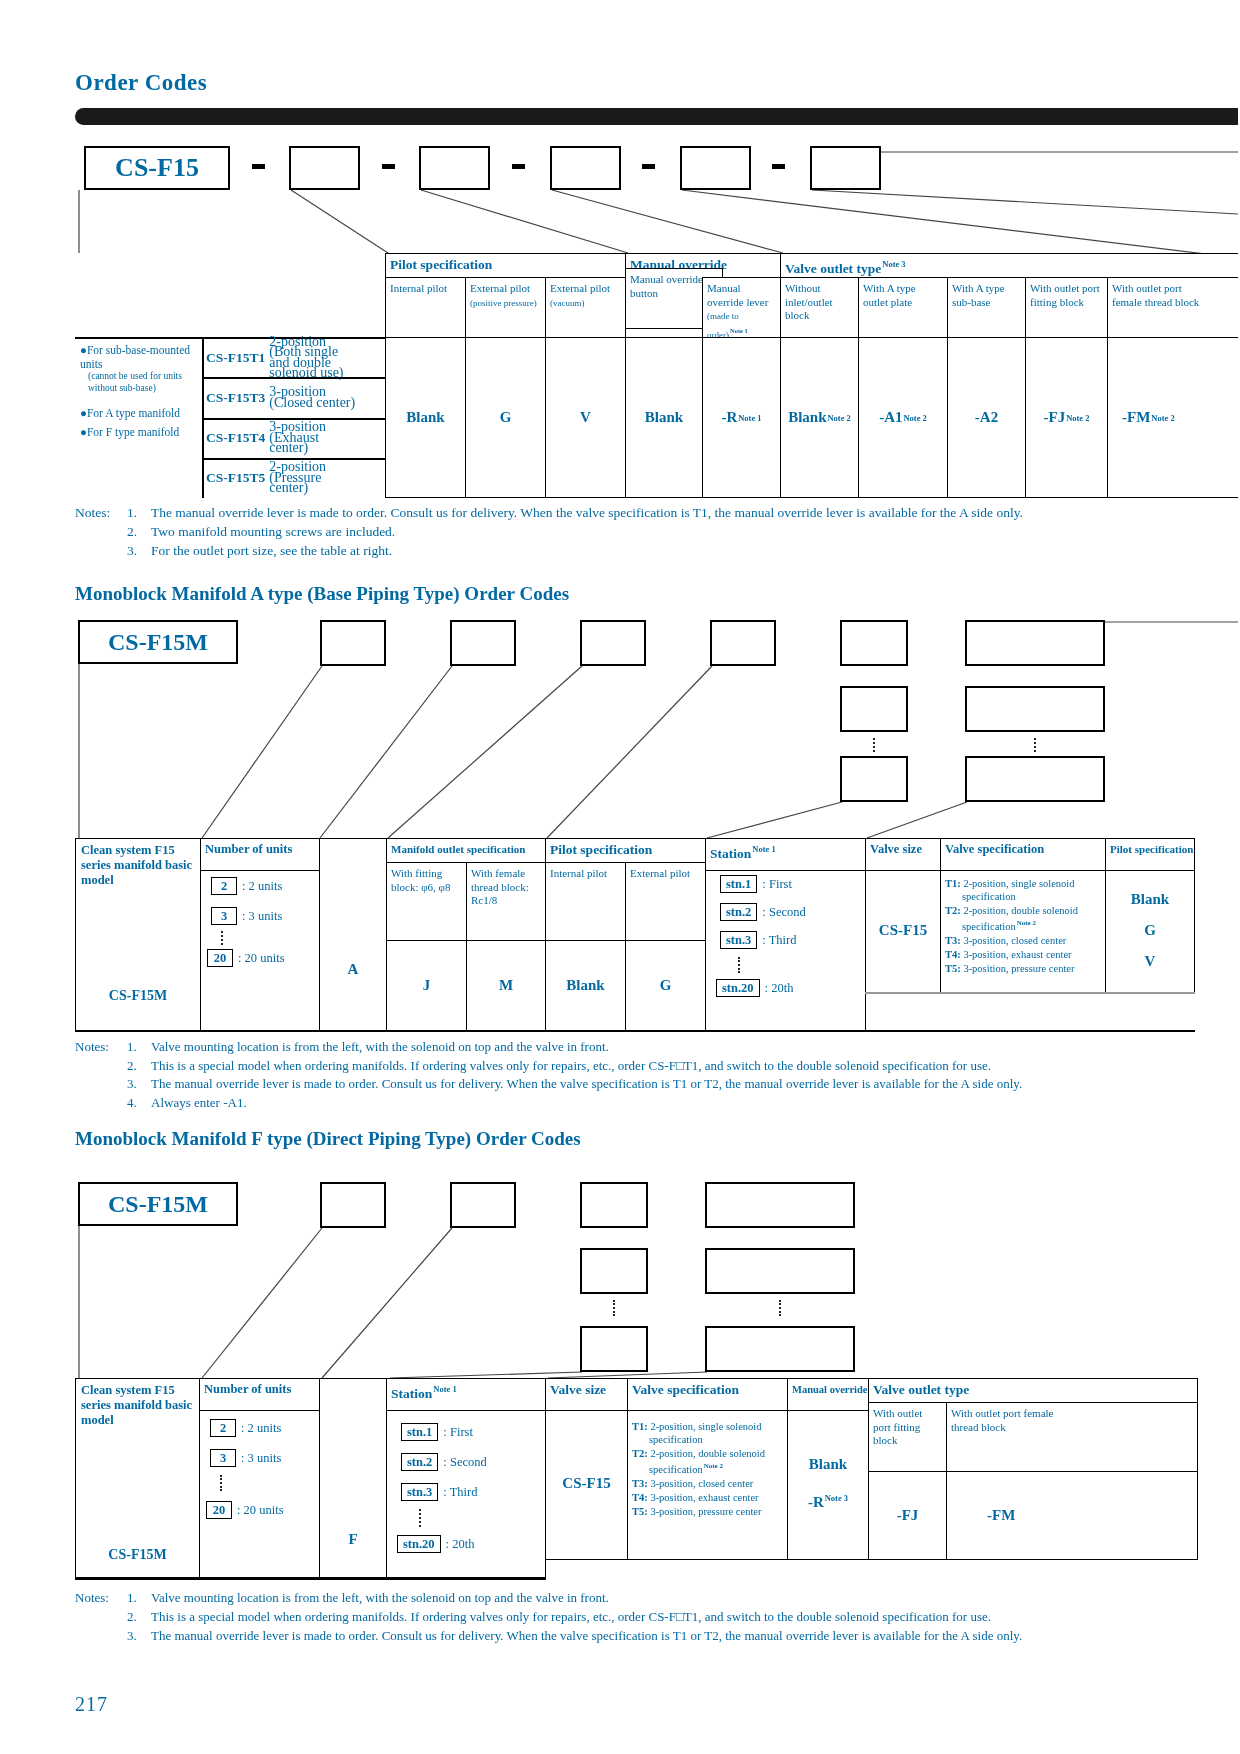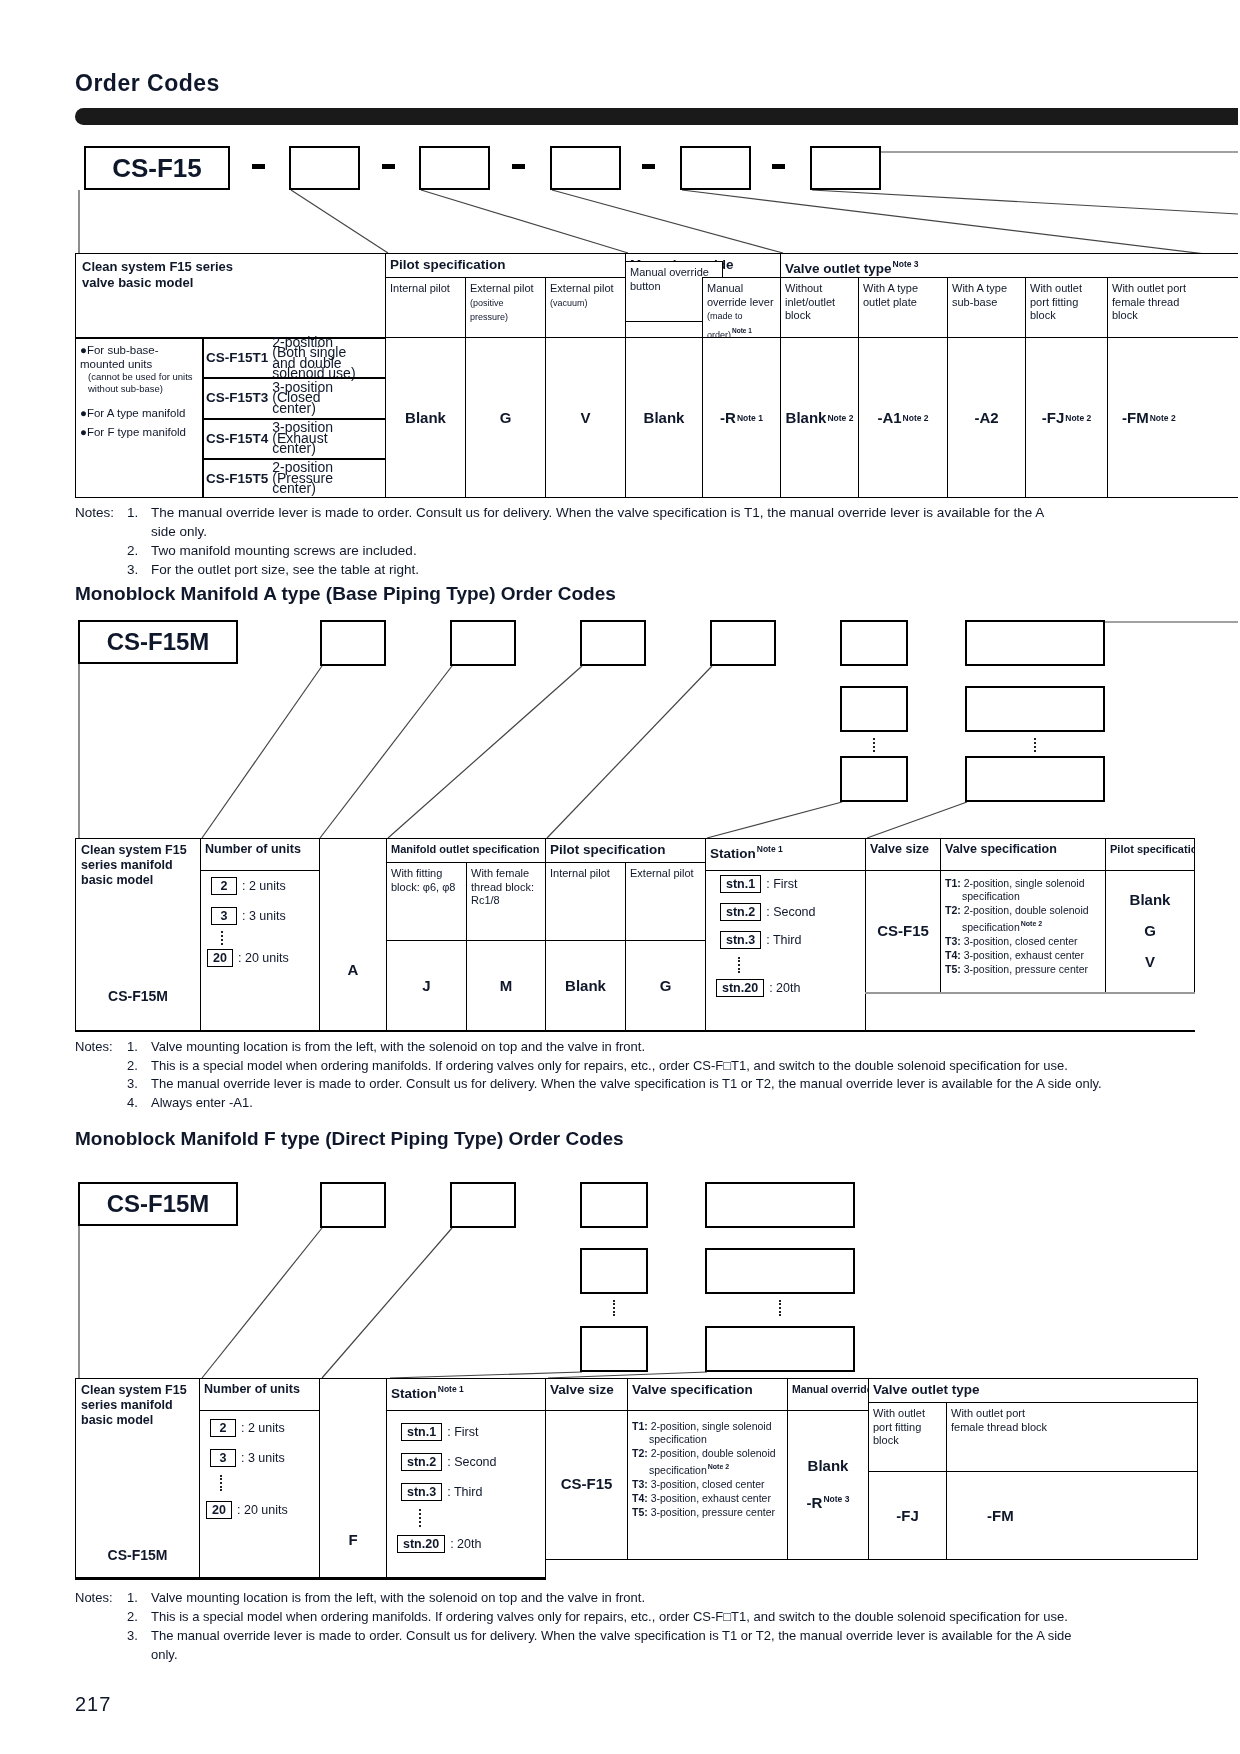--- a/index.html
+++ b/index.html
@@ -1,17 +1,17 @@
 <!DOCTYPE html>
 <html><head>
 <meta charset="utf-8">
 <style>
   html,body{margin:0;padding:0;background:#e8e8e8;}
   .page{position:relative;width:1240px;height:1754px;background:#ffffff;
-        font-family:Liberation Sans, sans-serif;color:#0f172a;overflow:hidden;}
+        font-family:Liberation Serif, serif;color:#0369a1;overflow:hidden;}
   .abs{position:absolute;}
   
   .doc-title{font-size:23px;font-weight:bold;letter-spacing:.5px;}
   .title-bar{background:#1a1a1a;border-radius:9px 0 0 9px;}
   
   .dbox{position:absolute;border:2px solid #000;background:#fff;box-sizing:border-box;}
   .dbox.big{display:flex;align-items:center;justify-content:center;font-weight:bold;}
   .dash{position:absolute;width:13px;height:5px;background:#000;}
   
   .cell{position:absolute;border:1px solid #000;box-sizing:border-box;background:#fff;}
@@ -93,26 +93,20 @@
   <div class="dbox" style="left:289px;top:146px;width:71px;height:44px;"></div>
   <div class="dash" style="left:382px;top:164px;"></div>
   <div class="dbox" style="left:419px;top:146px;width:71px;height:44px;"></div>
   <div class="dash" style="left:512px;top:164px;"></div>
   <div class="dbox" style="left:550px;top:146px;width:71px;height:44px;"></div>
   <div class="dash" style="left:642px;top:164px;"></div>
   <div class="dbox" style="left:680px;top:146px;width:71px;height:44px;"></div>
   <div class="dash" style="left:772px;top:164px;"></div>
   <div class="dbox" style="left:810px;top:146px;width:71px;height:44px;"></div>
 
-  <div class="cell" style="left:75px;top:253px;width:311px;height:245px;">
-    <div style="padding:5px 6px;font-weight:bold;font-size:13px;line-height:16px;">
-      <div>Clean system F15 series</div>
-      <div>valve basic model</div>
-    </div>
-  </div>
   <div class="hline" style="left:75px;top:337px;width:311px;"></div>
   <div class="vline" style="left:202px;top:337px;height:161px;"></div>
 
   <div class="abs bullets" style="left:80px;top:343px;width:120px;">
     <div><span>●</span><span>For sub-base-mounted units</span></div>
     <div class="bsub" style="padding-left:8px;">(cannot be used for units without sub-base)</div>
     <div style="margin-top:12px;"><span>●</span><span>For A type manifold</span></div>
     <div style="margin-top:5px;"><span>●</span><span>For F type manifold</span></div>
   </div>
 
@@ -136,21 +130,21 @@
     <span class="mdesc" style="margin-left:4px;width:92px;">2-position (Pressure center)</span>
   </div>
 
   <div class="cell ghead" style="left:385px;top:253px;width:241px;height:25px;"><span>Pilot specification</span></div>
   <div class="cell ghead" style="left:625px;top:253px;width:156px;height:25px;"><span>Manual override</span></div>
   <div class="cell ghead noright" style="left:780px;top:253px;width:458px;height:25px;"><span>Valve outlet type</span><sup class="nt">Note 3</sup></div>
 
   <div class="cell shead" style="left:385px;top:277px;width:81px;height:61px;"><span>Internal pilot</span></div>
   <div class="cell shead" style="left:465px;top:277px;width:81px;height:61px;"><span>External pilot</span><br><span class="paren">(positive pressure)</span></div>
   <div class="cell shead" style="left:545px;top:277px;width:81px;height:61px;"><span>External pilot</span><br><span class="paren">(vacuum)</span></div>
-  <div class="cell shead" style="left:625px;top:261px;width:98px;height:61px;"><span>Manual override button</span></div>
+  <div class="cell shead" style="left:625px;top:268px;width:98px;height:61px;"><span>Manual override button</span></div>
   <div class="cell shead" style="left:702px;top:277px;width:79px;height:61px;"><span>Manual override lever</span><br><span class="paren">(made to order)</span><sup class="nt" style="font-size:6.5px;">Note 1</sup></div>
   <div class="cell shead" style="left:780px;top:277px;width:79px;height:61px;"><span>Without inlet/outlet block</span></div>
   <div class="cell shead" style="left:858px;top:277px;width:90px;height:61px;"><span>With A type outlet plate</span></div>
   <div class="cell shead" style="left:947px;top:277px;width:79px;height:61px;"><span>With A type sub-base</span></div>
   <div class="cell shead" style="left:1025px;top:277px;width:83px;height:61px;"><span>With outlet port fitting block</span></div>
   <div class="cell shead noright" style="left:1107px;top:277px;width:131px;height:61px;"><span style="display:inline-block;width:95px;">With outlet port female thread block</span></div>
 
   <div class="cell vcell" style="left:385px;top:337px;width:81px;height:161px;">
       <span>Blank</span>
     </div>

